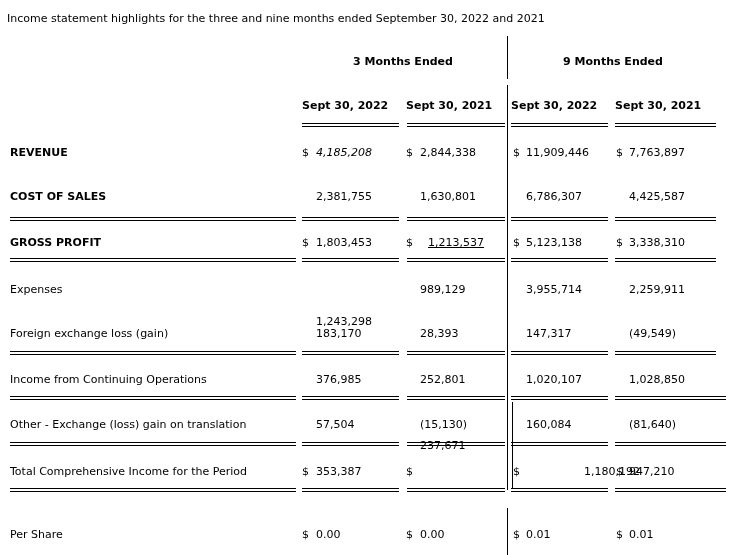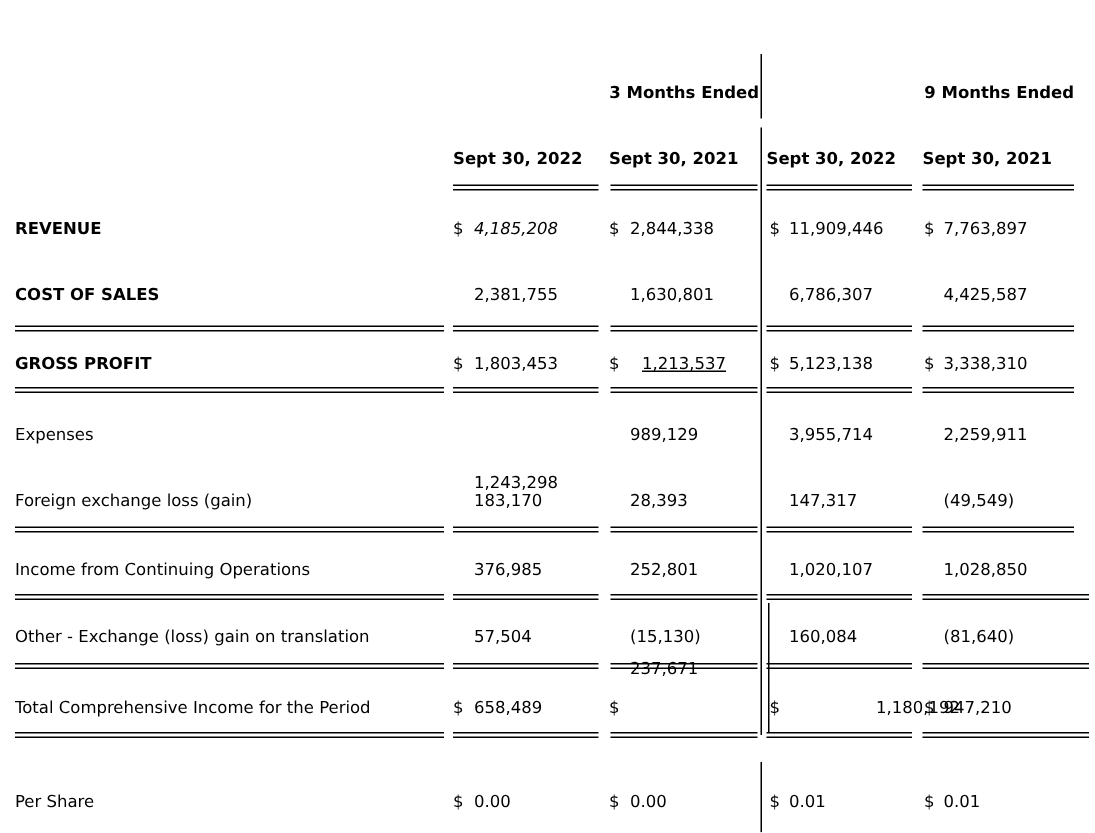--- a/index.html
+++ b/index.html
@@ -3,37 +3,38 @@
 <meta charset="utf-8">
 <style>
   html, body { margin:0; padding:0; background:#ffffff; }
   .page {
     position:relative; width:730px; height:555px; background:#ffffff;
     font-family:"DejaVu Sans","Liberation Sans",sans-serif;
     font-size:11px; color:#000000; overflow:hidden;
   }
   .t { position:absolute; line-height:13px; white-space:nowrap; }
   .b { font-weight:bold; }
-  .ctr { text-align:right; }
+  .ctr { text-align:center; }
   .rule { position:absolute; height:4px; box-sizing:border-box;
           border-top:1px solid #000; border-bottom:1px solid #000; }
   .vline { position:absolute; width:1px; background:#000; }
   
   #title { left:7; left:7px; top:12px; }
   #group-3mo { left:300px; top:55px; width:206px; }
   #group-9mo { left:510px; top:55px; width:206px; }
   #dh0 { left:302px; top:99px; }
   #dh1 { left:406px; top:99px; }
   #dh2 { left:511px; top:99px; }
   #dh3 { left:615px; top:99px; }
 </style>
 </head>
 <body>
 
 <div class="page">
+  <div class="t" id="title">Income statement highlights for the three and nine months ended September 30, 2022 and 2021</div>
 
   <div class="t b ctr" id="group-3mo">3 Months Ended</div>
   <div class="t b ctr" id="group-9mo">9 Months Ended</div>
 
   <div class="t b" id="dh0">Sept 30, 2022</div>
   <div class="t b" id="dh1">Sept 30, 2021</div>
   <div class="t b" id="dh2">Sept 30, 2022</div>
   <div class="t b" id="dh3">Sept 30, 2021</div>
 
   <div id="table-body">
@@ -104,21 +105,21 @@
       <span class="t" style="left: 420px; top: 418px;">(15,130)</span>
       <span class="t" style="left: 526px; top: 418px;">160,084</span>
       <span class="t" style="left: 629px; top: 418px;">(81,640)</span>
       <div class="rule" style="left: 10px; top: 442px; width: 286px;"></div>
       <div class="rule" style="left: 302px; top: 442px; width: 97px;"></div>
       <div class="rule" style="left: 407px; top: 442px; width: 98px;"></div>
       <div class="rule" style="left: 511px; top: 442px; width: 97px;"></div>
       <div class="rule" style="left: 615px; top: 442px; width: 111px;"></div>
       <div class="t" style="left: 10px; top: 465px;">Total Comprehensive Income for the Period</div>
       <span class="t" style="left: 302px; top: 465px;">$</span>
-      <span class="t" style="left: 316px; top: 465px;">658,489</span>
+      <span class="t" style="left: 316px; top: 465px;">353,387</span>
       <span class="t" style="left: 406px; top: 465px;">$</span>
       <span class="t" style="left: 420px; top: 439px;">237,671</span>
       <span class="t" style="left: 513px; top: 465px;">$</span>
       <span class="t" style="left: 552px; top: 465px; margin-left: 32px;">1,180,192</span>
       <span class="t" style="left: 616px; top: 465px;">$</span>
       <span class="t" style="left: 629px; top: 465px;">947,210</span>
       <div class="rule" style="left: 10px; top: 488px; width: 286px;"></div>
       <div class="rule" style="left: 302px; top: 488px; width: 97px;"></div>
       <div class="rule" style="left: 407px; top: 488px; width: 98px;"></div>
       <div class="rule" style="left: 511px; top: 488px; width: 97px;"></div>

